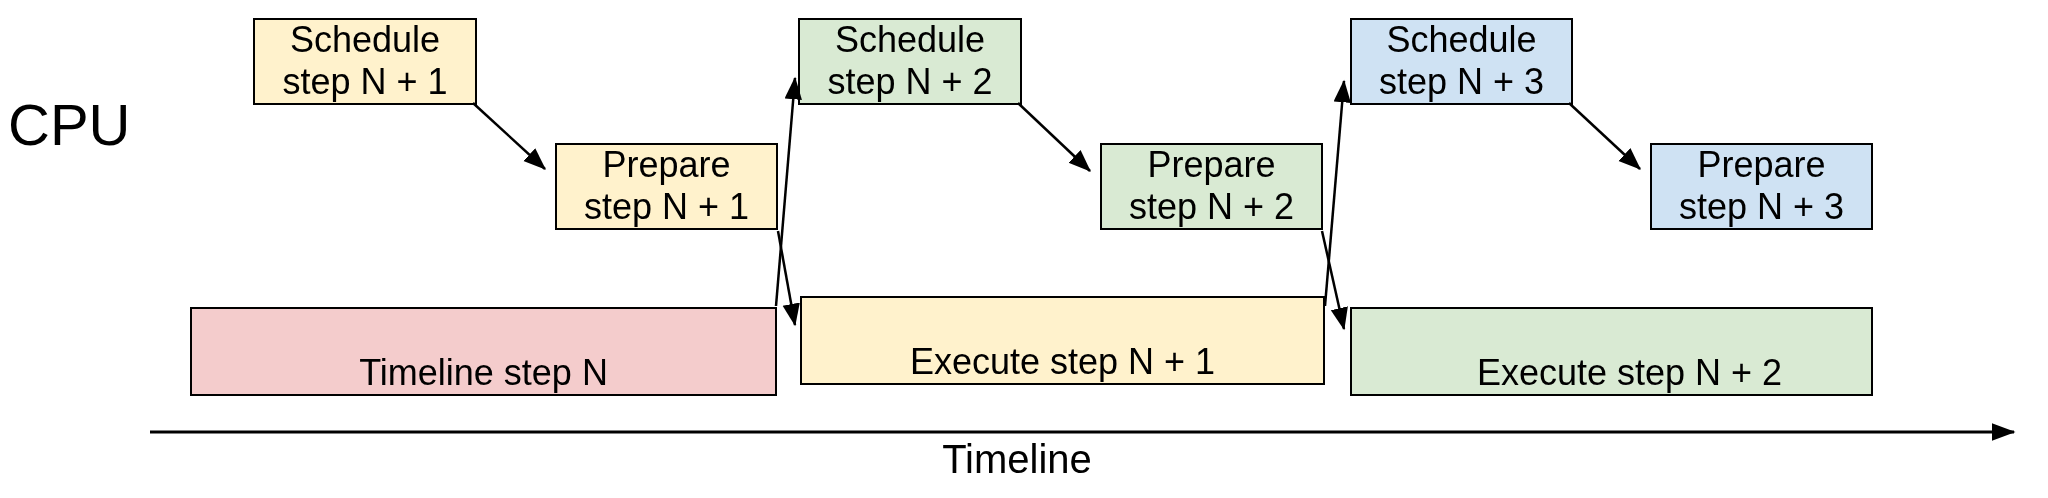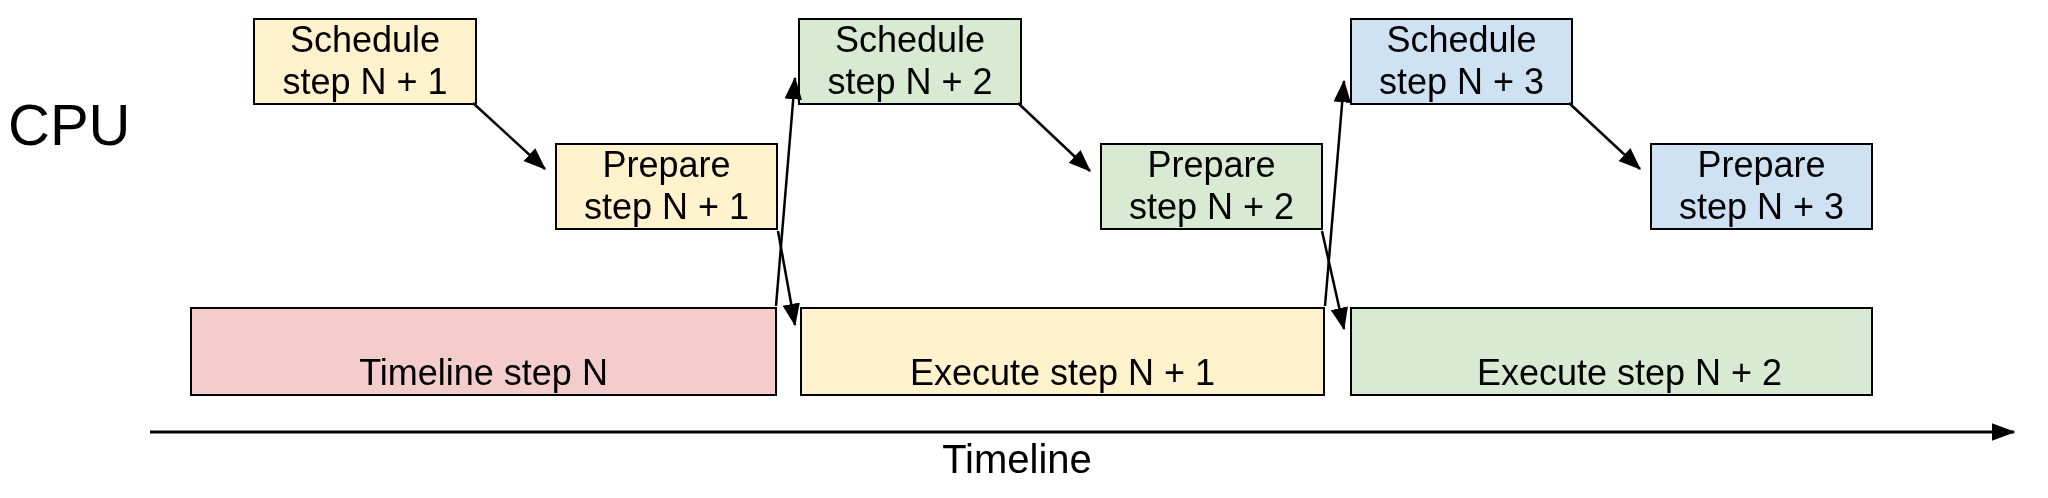--- a/index.html
+++ b/index.html
@@ -39,21 +39,21 @@
   
   #box-schedule-n1 { left: 253px;  top: 18px;  width: 224px; height: 87px; }
   #box-prepare-n1  { left: 555px;  top: 143px; width: 223px; height: 87px; }
   #box-schedule-n2 { left: 798px;  top: 18px;  width: 224px; height: 87px; }
   #box-prepare-n2  { left: 1100px; top: 143px; width: 223px; height: 87px; }
   #box-schedule-n3 { left: 1350px; top: 18px;  width: 223px; height: 87px; }
   #box-prepare-n3  { left: 1650px; top: 143px; width: 223px; height: 87px; }
 
   
   #box-execute-n  { left: 190px;  top: 307px; width: 587px; height: 89px; }
-  #box-execute-n1 { left: 800px;  top: 307px; width: 525px; height: 89px; }
+  #box-execute-n1 { left: 800px;  top: 296px; width: 525px; height: 89px; }
   #box-execute-n2 { left: 1350px; top: 307px; width: 523px; height: 89px; }
 
   #arrow-layer {
     position: absolute;
     left: 0; top: 0;
     width: 2048px; height: 498px;
     pointer-events: none;
   }
   #timeline-label {
     position: absolute;

